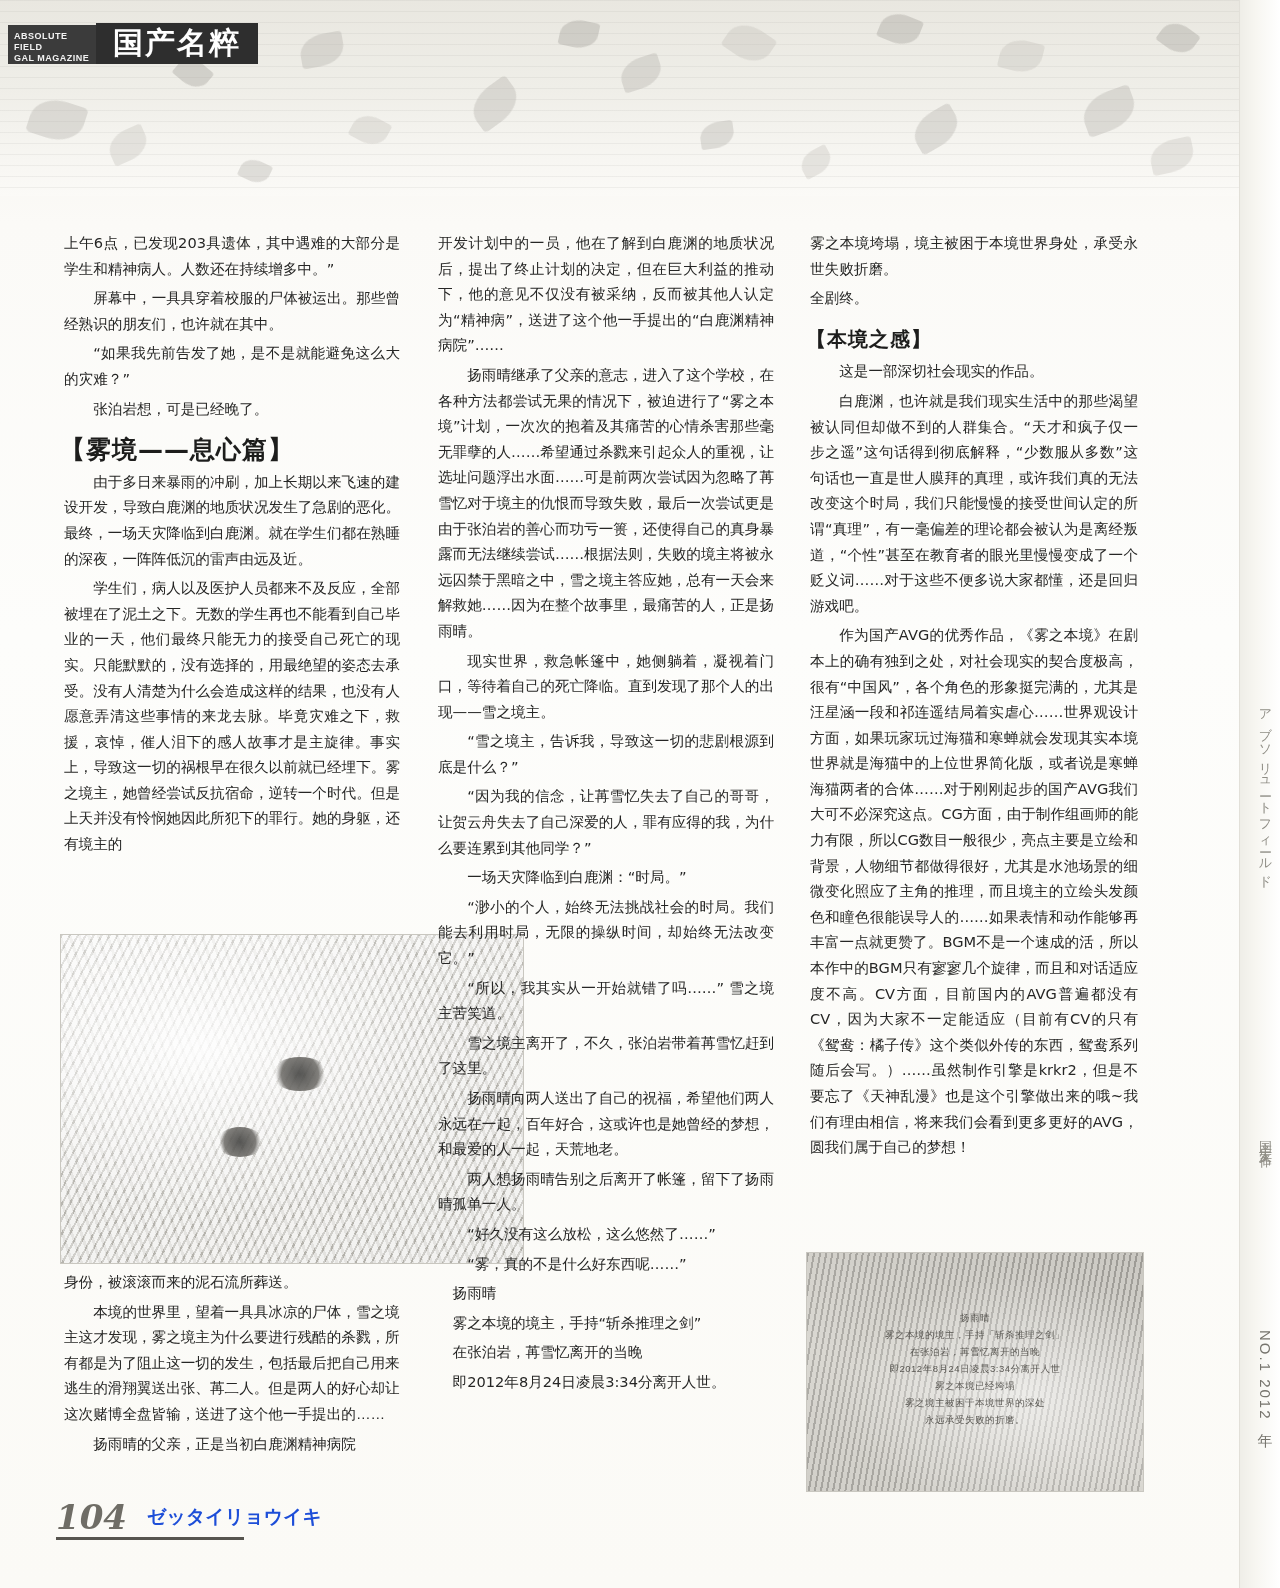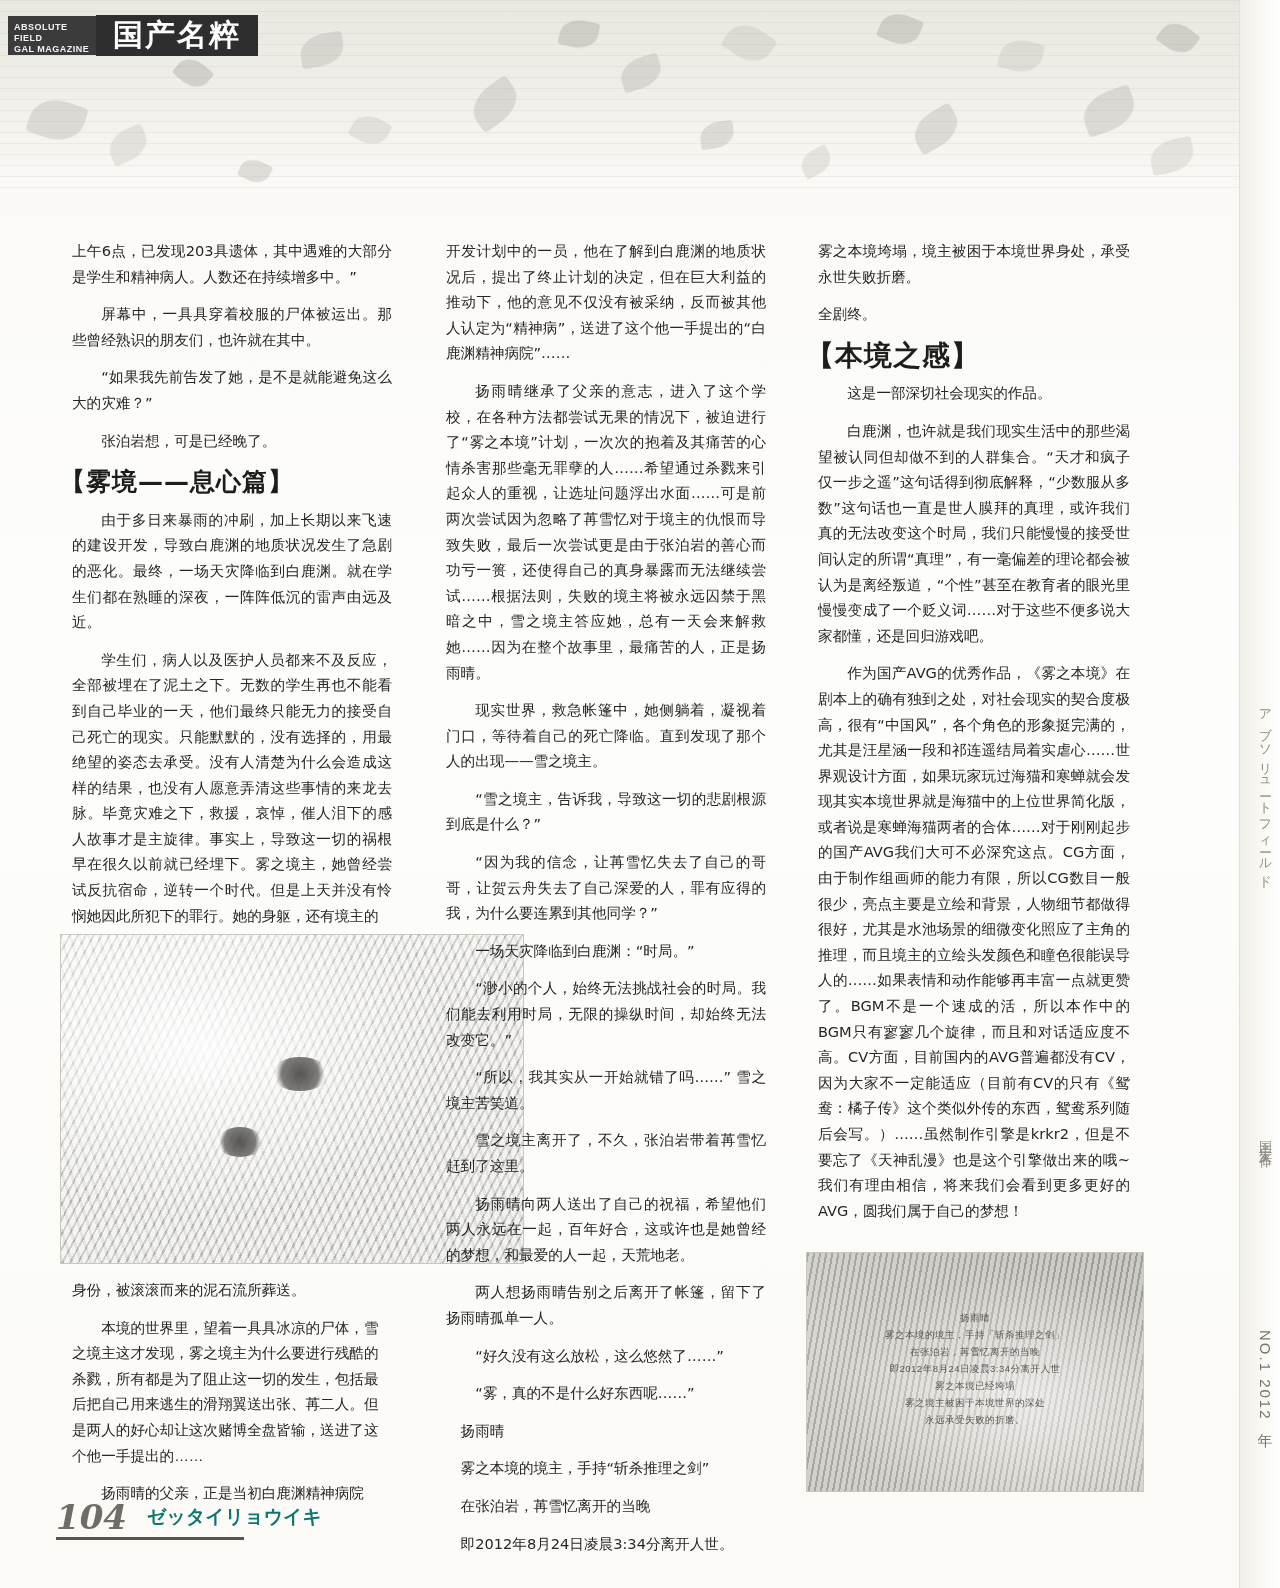--- a/index.html
+++ b/index.html
@@ -50,21 +50,21 @@
   }
   .petal.l { background: rgba(186,183,177,0.30); }
   .petal.d { background: rgba(150,147,141,0.32); }
 
   
   .logo-block {
     position: absolute;
     left: 8px; top: 6px;
     width: 250px; height: 58px;
     display: flex;
-    align-items: center;
+    align-items: flex-end;
   }
   .logo-mark {
     width: 88px;
     background: #3b3b3b;
     color: #f2f2f2;
     font-size: 9px;
     line-height: 11px;
     letter-spacing: .5px;
     padding: 6px 5px 0 6px;
     box-sizing: border-box;
@@ -110,34 +110,34 @@
     width: 344px;
     color: #262625;
     font-size: 14.6px;
     line-height: 25.6px;
     text-align: justify;
     font-family: "DejaVu Sans", "Liberation Sans", sans-serif;
   }
   .col.c1 { left: 60px; }
   .col.c2 { left: 434px; }
   .col.c3 { left: 806px; width: 336px; }
-  p { margin: 12px; text-indent: 2em; }
+  p { margin: 4px; text-indent: 2em; }
   p.noind { text-indent: 0; }
   p.ind1 { text-indent: 1em; }
 
   h2.section {
     font-size: 25px;
     font-weight: bold;
     letter-spacing: 1px;
     margin: 16px 0 6px 0;
     color: #1d1d1c;
     text-indent: 0;
     font-family: "DejaVu Sans", sans-serif;
   }
-  h2.section.small { font-size: 28px; }
+  h2.section.small { font-size: 20px; }
 
   
   .figure {
     position: absolute;
     background: #dedcd6;
     border: 1px solid #c9c7c0;
     overflow: hidden;
   }
   .fig-main {
     left: 60px; top: 934px;
@@ -202,21 +202,21 @@
     font-family: "DejaVu Serif", serif;
     font-style: italic;
     font-size: 34px;
     font-weight: bold;
     color: #6f6d66;
     line-height: 30px;
   }
   .footer-brand {
     font-size: 19px;
     font-weight: bold;
-    color: #0f766e;
+    color: #1d4ed8;
     letter-spacing: 0px;
     padding-bottom: 2px;
     font-family: "DejaVu Sans", sans-serif;
   }
   .footer-rule {
     position: absolute;
     left: 56px; bottom: 48px;
     width: 188px; height: 3px;
     background: #57554f;
   }

